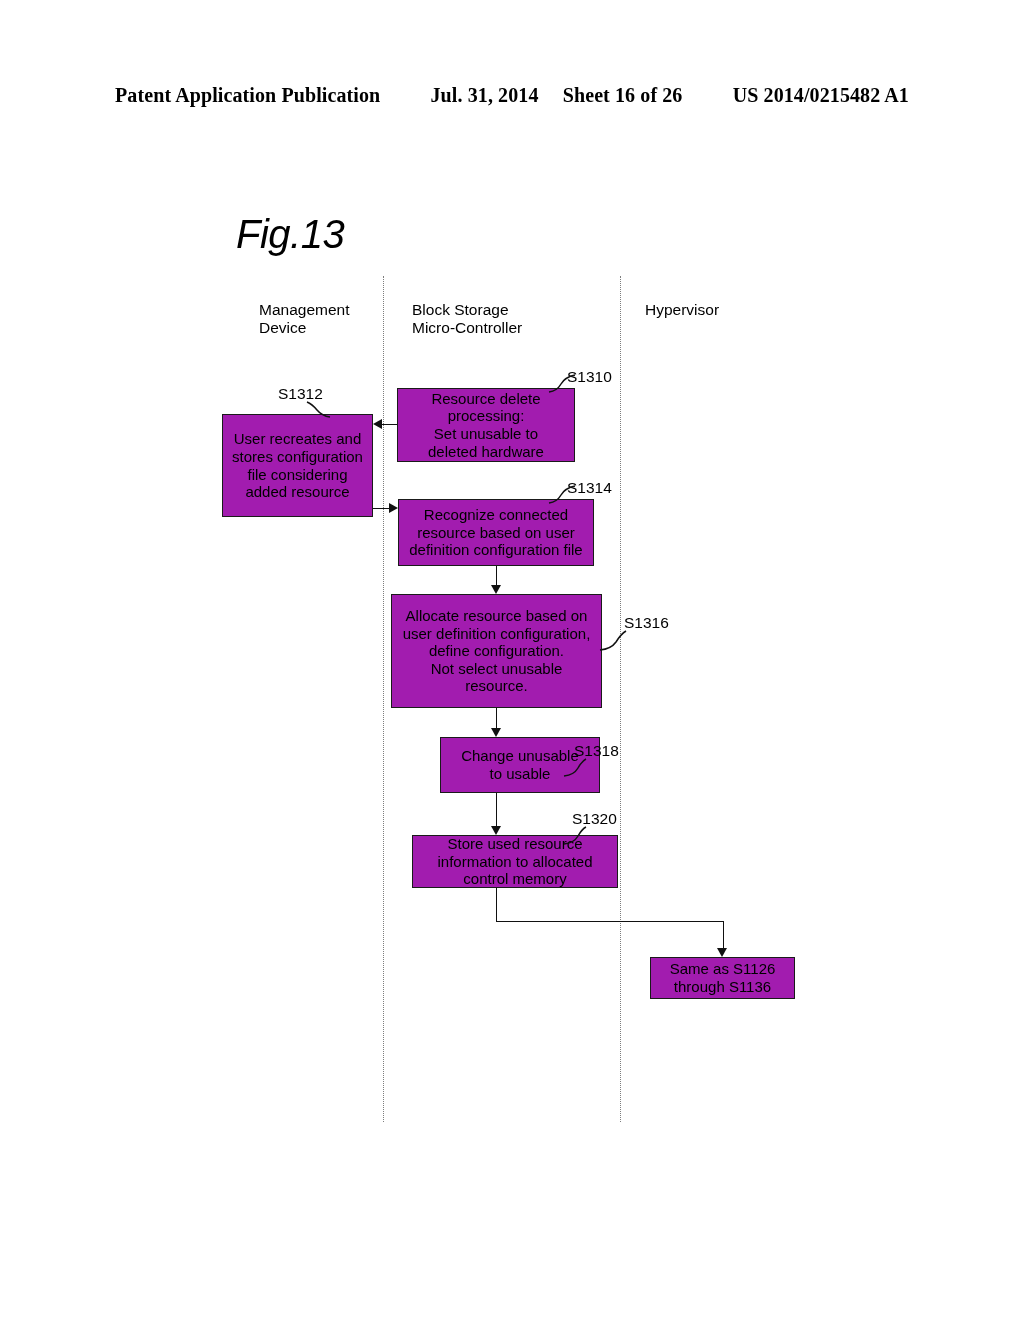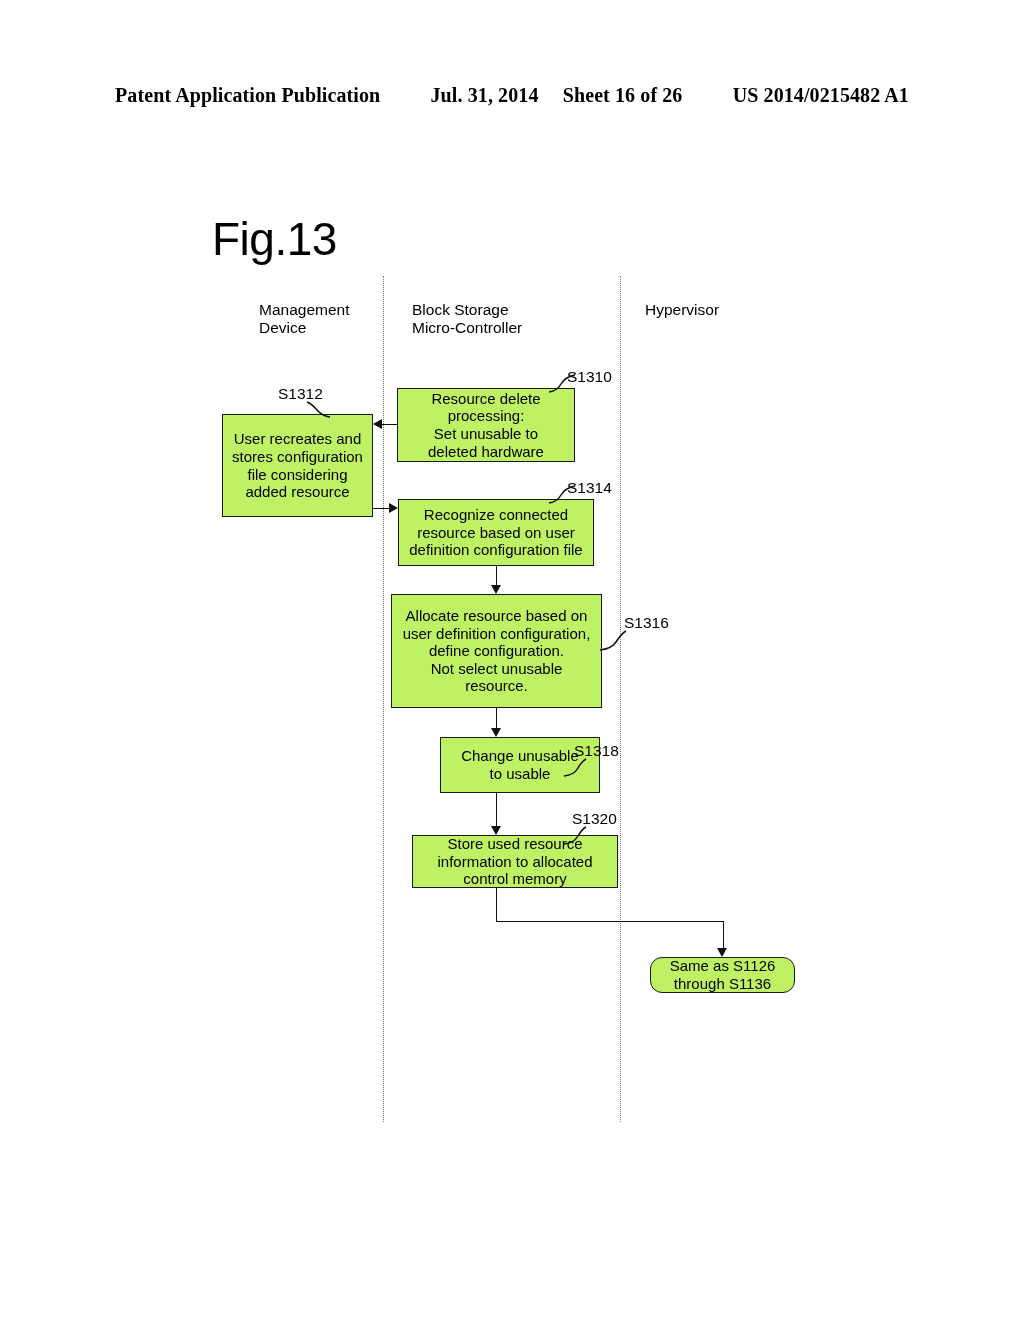--- a/index.html
+++ b/index.html
@@ -29,46 +29,47 @@
     letter-spacing: 0.1px;
     white-space: nowrap;
   }
   #patent-header .hdr-seg { display: inline-block; }
   .gap-lg { display: inline-block; width: 40px; }
   .gap-sm { display: inline-block; width: 14px; }
 
   
   #fig-title {
     position: absolute;
-    left: 212px;
+    left: 236px;
     top: 212px;
-    font-size: 46px;
+    font-size: 40px;
     font-family: "Liberation Sans", sans-serif;
     letter-spacing: -0.5px;
+    font-style: italic;
   }
 
   
   .lane-divider {
     position: absolute;
     width: 0;
     border-left: 1.5px dotted #7d7d7d;
   }
   .lane-label {
     position: absolute;
     font-size: 15.5px;
     line-height: 17.5px;
     white-space: pre-line;
   }
 
   
   .flow-box {
     position: absolute;
     border: 1.6px solid #1a1a1a;
     box-sizing: border-box;
-    background: #bef264;
+    background: #a21caf;
     display: flex;
     align-items: center;
     justify-content: center;
     text-align: center;
     font-size: 15px;
     line-height: 17.6px;
     white-space: pre-line;
     padding: 2px 4px;
   }
 
@@ -184,21 +185,21 @@
 </svg>
 
 <div class="flow-box" style="left:412px; top:835px; width:206px; height:53px;">Store used resource
 information to allocated
 control memory</div>
 <div class="step-label" style="left:572px; top:810px;">S1320</div>
 <svg class="leader" style="left:563px; top:824px; width:24px; height:22px;" viewBox="0 0 24 22">
   <path d="M1 20 Q 11 19 15 12 Q 19 5 23 3" fill="none" stroke="#111111" stroke-width="1.5"></path>
 </svg>
 
-<div class="flow-box" style="left:650px; top:957px; width:145px; height:36px;border-radius:12px;">Same as S1126
+<div class="flow-box" style="left:650px; top:957px; width:145px; height:42px;">Same as S1126
 through S1136</div>
 
 <div class="conn-h" style="left:382px; top:424px; width:15px;"></div>
 <div class="arrow-left" style="left:373px; top:419px;"></div>
 
 <div class="conn-h" style="left:373px; top:508px; width:16px;"></div>
 <div class="arrow-right" style="left:389px; top:503px;"></div>
 
 <div class="conn-v" style="left:496px; top:566px; height:19px;"></div>
 <div class="arrow-down" style="left:491px; top:585px;"></div>

